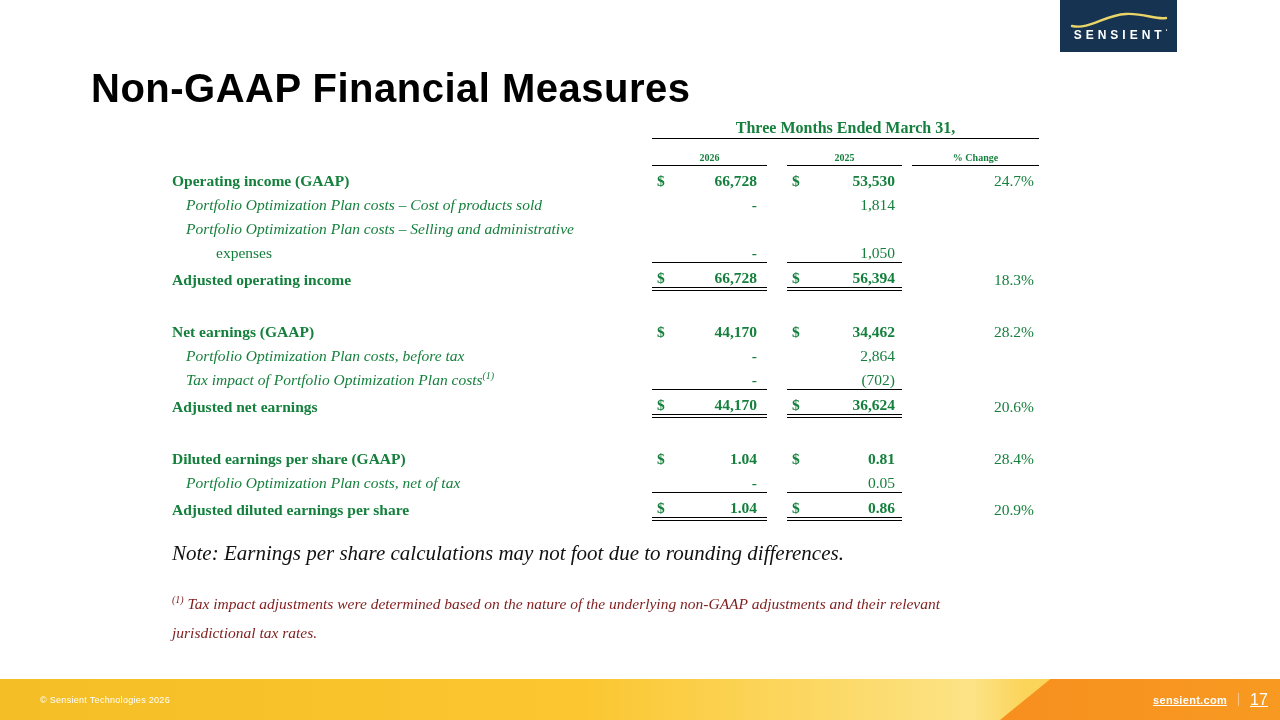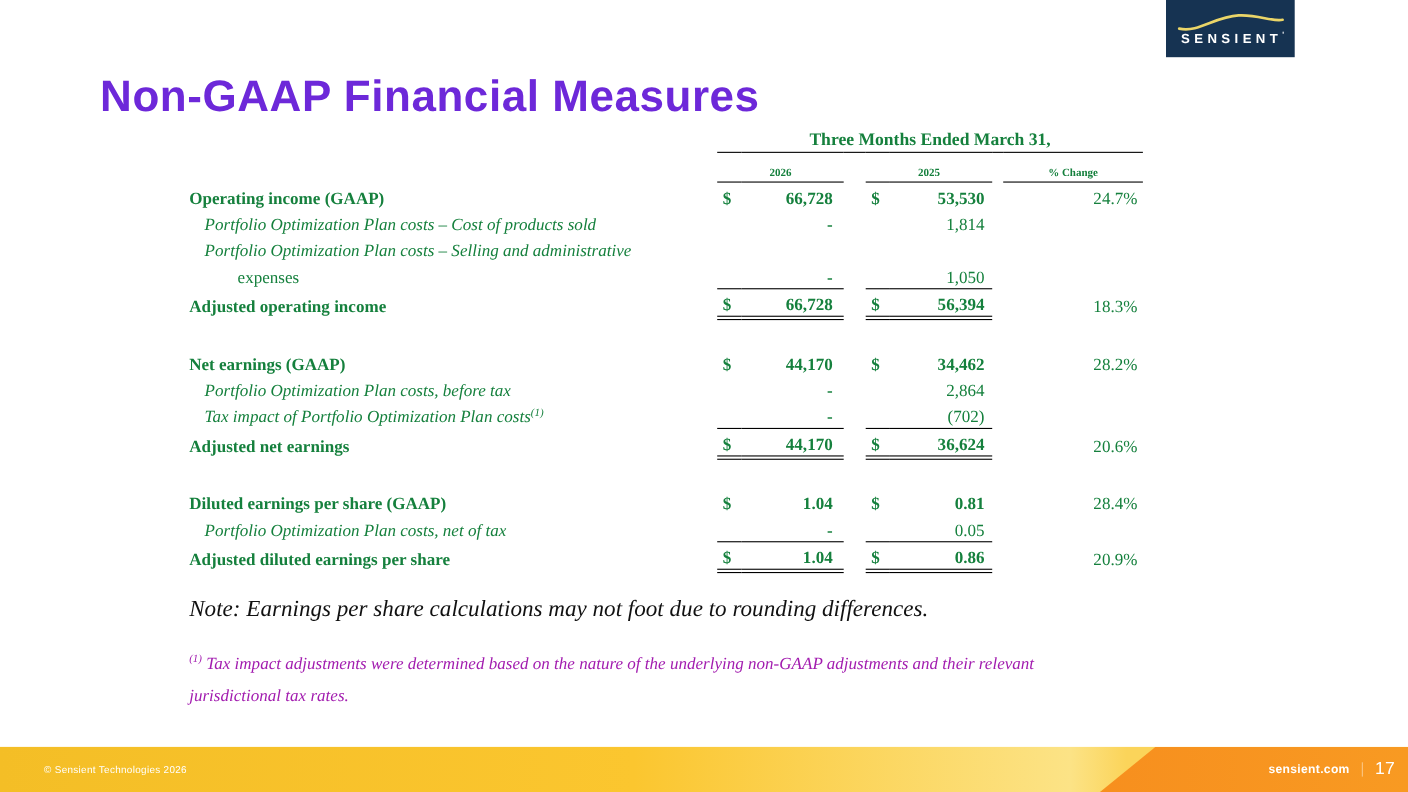--- a/index.html
+++ b/index.html
@@ -3,21 +3,21 @@
 <meta charset="utf-8">
 <style>
   html,body{margin:0;padding:0;background:#ffffff;}
   .slide{
     position:relative;width:1280px;height:720px;background:#ffffff;
     overflow:hidden;font-family:"Liberation Sans",sans-serif;
   }
   
   .title{
     position:absolute;left:91px;top:66px;
-    font-size:40px;font-weight:bold;color:#6d28d9;letter-spacing:0.5px;
+    font-size:40px;font-weight:bold;color:#000000;letter-spacing:0.5px;
   }
   
   .logo{position:absolute;left:1060px;top:0;width:117px;height:52px;background:#163352;}
   .logo svg{position:absolute;left:0;top:2px;}
   .brand{
     position:absolute;left:0;top:28px;width:100%;text-align:center;
     color:#ffffff;font-size:12px;font-weight:bold;letter-spacing:4px;text-indent:4px;
   }
   .brand .tm{font-size:7px;vertical-align:super;letter-spacing:0;}
   
@@ -42,40 +42,40 @@
   .pct{text-align:right;padding-right:5px !important;}
   .fin-table sup{font-size:10px;line-height:0;}
   
   .note1{
     position:absolute;left:172px;top:541px;
     font-family:"Liberation Serif",serif;font-style:italic;font-size:21px;color:#111;
   }
   .footnote{
     position:absolute;left:172px;top:590px;width:850px;
     font-family:"Liberation Serif",serif;font-style:italic;font-size:15.5px;
-    line-height:1.85;color:#a21caf;
+    line-height:1.85;color:#7f1d1d;
   }
   .footnote sup{font-size:10px;}
   
   .footer{
     position:absolute;left:0;bottom:0;width:1280px;height:41px;
     background:linear-gradient(90deg,#f4be26 0%,#fbc62f 45%,#fce386 76%,#fbd45a 80%);
   }
   .footer-orange{
     position:absolute;right:0;top:0;height:100%;width:280px;
     background:linear-gradient(90deg,#f78f1e,#f89a22);
     clip-path:polygon(18% 0,100% 0,100% 100%,0 100%);
   }
   .copyright{
     position:absolute;left:40px;top:50%;transform:translateY(-50%);
     font-size:9px;color:#ffffff;letter-spacing:0.3px;
   }
   .footer-right{
     position:absolute;right:12px;top:0;height:100%;
-    display:flex;align-items:center;gap:11px;color:#ffffff;
+    display:flex;align-items:center;gap:11px;color:#ffffff;text-decoration:underline;
   }
   .website{font-size:11px;font-weight:bold;letter-spacing:0.3px;}
   .fdivider{width:1px;height:13px;background:rgba(255,255,255,0.45);}
   .page-num{font-size:16px;width:18px;text-align:center;}
 </style>
 </head>
 <body>
 
 <div class="slide">
 

